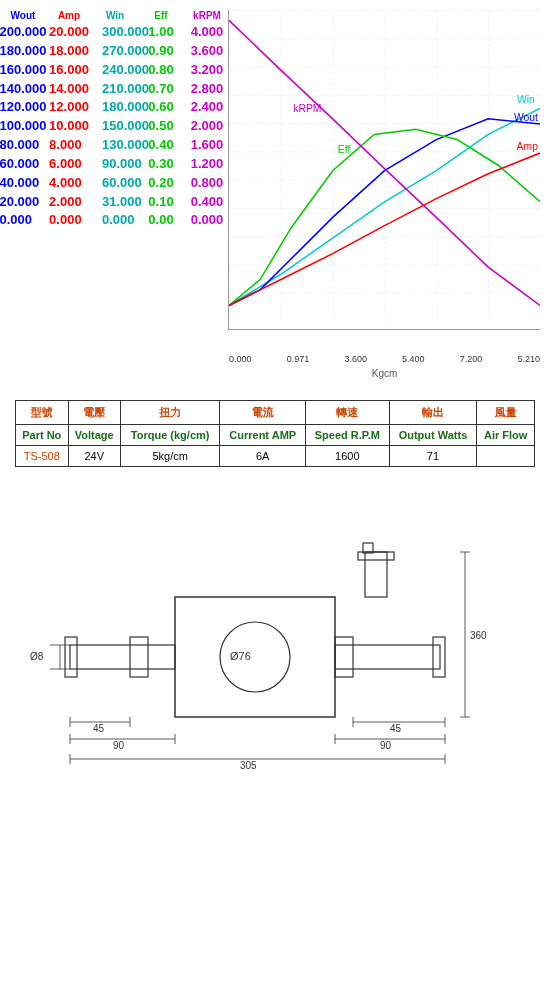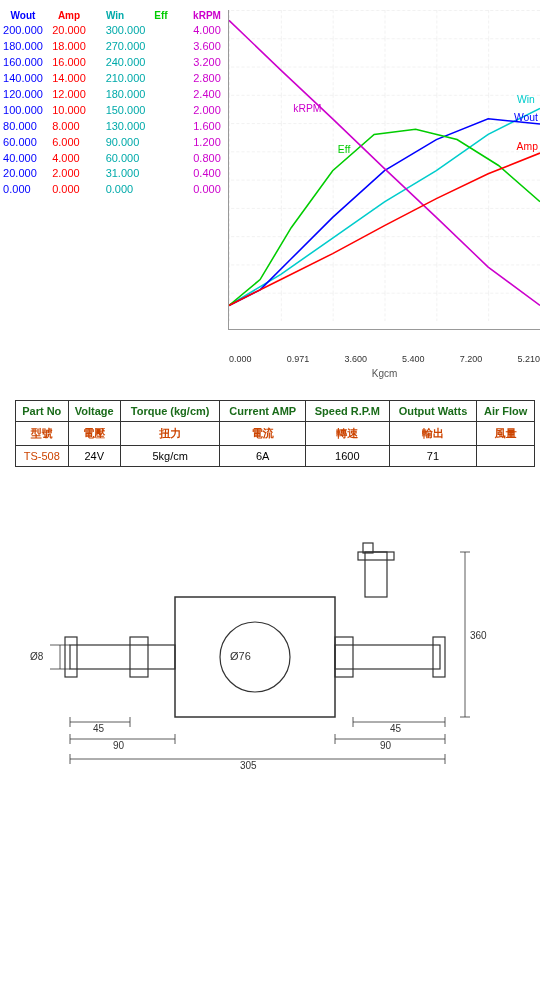--- a/index.html
+++ b/index.html
@@ -21,21 +21,21 @@
       flex-direction: row;
       gap: 0;
     }
     .axis-col {
       display: flex;
       flex-direction: column;
       align-items: center;
       width: 46px;
     }
     .axis-col .header { font-size: 10px; font-weight: bold; margin-bottom: 2px; }
-    .axis-col .val { font-size: 11px; line-height: 1.45; }
+    .axis-col .val { font-size: 13px; line-height: 1.45; font-weight: bold; }
 
     .chart-area {
       position: absolute;
       left: 228px;
       top: 10px;
       right: 10px;
       bottom: 50px;
       border-left: 1px solid #999;
       border-bottom: 1px solid #999;
       background: #fff;
@@ -113,20 +113,23 @@
       </div>
     </div>
     <div class="axis-col">
       <div class="header" style="color:#00aaaa;">Win</div>
       <div class="val" style="color:#00aaaa;margin-left:21px;">
         300.000<br>270.000<br>240.000<br>210.000<br>180.000<br>150.000<br>130.000<br>90.000<br>60.000<br>31.000<br>0.000
       </div>
     </div>
     <div class="axis-col">
       <div class="header" style="color:#00cc00;">Eff</div>
+      <div class="val" style="color:#00cc00;">
+        1.00<br>0.90<br>0.80<br>0.70<br>0.60<br>0.50<br>0.40<br>0.30<br>0.20<br>0.10<br>0.00
+      </div>
     </div>
     <div class="axis-col">
       <div class="header" style="color:#cc00cc;">kRPM</div>
       <div class="val" style="color:#cc00cc;">
         4.000<br>3.600<br>3.200<br>2.800<br>2.400<br>2.000<br>1.600<br>1.200<br>0.800<br>0.400<br>0.000
       </div>
     </div>
   </div>
 
   <div class="chart-area">
@@ -168,37 +171,37 @@
       <span>7.200</span>
       <span>5.210</span>
     </div>
     <div class="x-axis-title">Kgcm</div>
   </div>
 </div>
 
 <div class="table-section">
   <table class="spec-table">
     <thead>
+      <tr>
+        <th class="th-cn">型號</th>
+        <th class="th-cn">電壓</th>
+        <th class="th-cn">扭力</th>
+        <th class="th-cn">電流</th>
+        <th class="th-cn">轉速</th>
+        <th class="th-cn">輸出</th>
+        <th class="th-cn">風量</th>
+      </tr>
       <tr>
         <th class="th-en">Part No</th>
         <th class="th-en">Voltage</th>
         <th class="th-en">Torque (kg/cm)</th>
         <th class="th-en">Current AMP</th>
         <th class="th-en">Speed R.P.M</th>
         <th class="th-en">Output Watts</th>
         <th class="th-en">Air  Flow</th>
-      </tr>
-      <tr>
-        <th class="th-cn">型號</th>
-        <th class="th-cn">電壓</th>
-        <th class="th-cn">扭力</th>
-        <th class="th-cn">電流</th>
-        <th class="th-cn">轉速</th>
-        <th class="th-cn">輸出</th>
-        <th class="th-cn">風量</th>
       </tr>
     </thead>
     <tbody>
       <tr>
         <td class="td-partno">TS-508</td>
         <td class="td-val">24V</td>
         <td class="td-val">5kg/cm</td>
         <td class="td-val">6A</td>
         <td class="td-val">1600</td>
         <td class="td-val">71</td>

